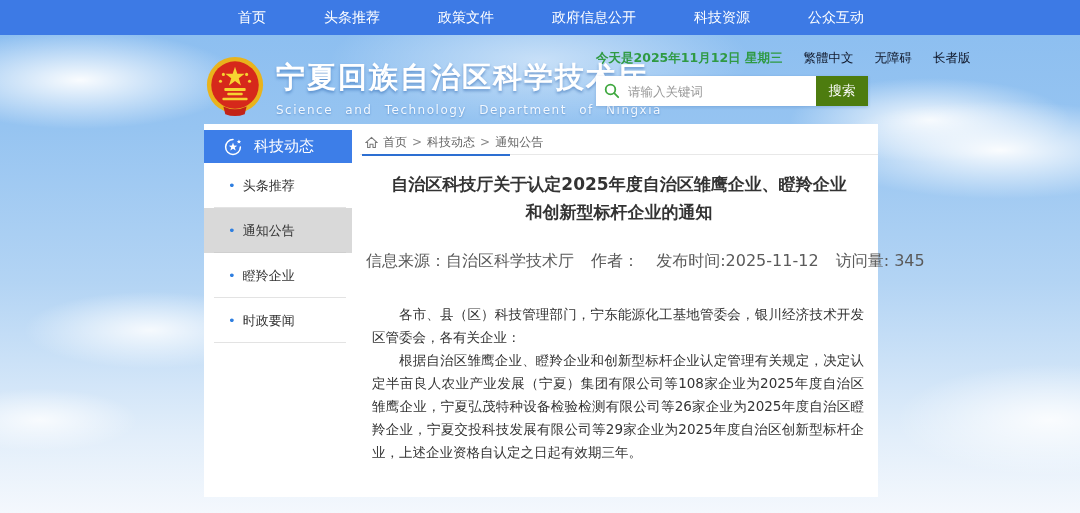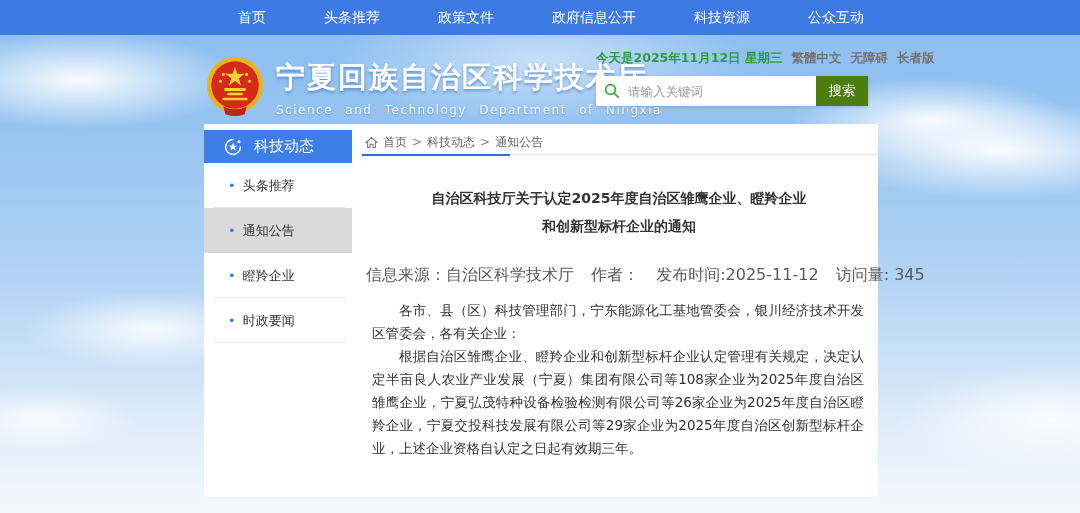--- a/index.html
+++ b/index.html
@@ -40,21 +40,21 @@
     text-shadow:0 2px 3px rgba(20,80,160,.45); white-space:nowrap;
   }
   .site-subtitle {
     color:#f2f8ff; font-size:12px; letter-spacing:1.5px; word-spacing:7px; margin-top:5px;
     text-shadow:0 1px 2px rgba(20,80,160,.4); white-space:nowrap;
   }
   .header-right { position:absolute; left:392px; top:15px; width:272px; }
   .meta-row { display:flex; align-items:center; font-size:12.5px; white-space:nowrap; }
   .today { color:#2f9a43; font-weight:bold; }
   .quick-links { margin-left:auto; display:flex; }
-  .quick-link { color:#737373; font-weight:bold; margin-left:9px; cursor:pointer; }
+  .quick-link { color:#0f172a; font-weight:normal; margin-left:21px; cursor:pointer; }
   .search-bar { margin-top:9px; display:flex; height:30px; width:272px; background:#ffffff; box-shadow:0 1px 3px rgba(40,90,160,.25); }
   .search-icon-wrap { width:32px; display:flex; align-items:center; justify-content:center; }
   .search-input {
     flex:1; border:none; outline:none; font-size:12.5px; color:#333;
     font-family:"DejaVu Sans","Liberation Sans",sans-serif;
   }
   .search-input::placeholder { color:#999; }
   .search-btn {
     width:52px; border:none; background:#4d7c0f; color:#fff; font-size:13.5px; cursor:pointer;
     font-family:"DejaVu Sans","Liberation Sans",sans-serif;
@@ -92,29 +92,29 @@
     position:relative;
   }
   .breadcrumb .home-icon { display:flex; margin-right:5px; }
   .breadcrumb .crumb { cursor:pointer; }
   .breadcrumb .sep { margin:0 5px; color:#888; }
   .crumb-line { position:relative; height:2px; }
   .crumb-line .gray { position:absolute; left:0; right:0; top:0; height:1px; background:#e8e8e8; }
   .crumb-line .blue { position:absolute; left:2px; top:0; width:148px; height:2px; background:#2d6fd2; }
 
   .article-title {
-    margin-top:28px; text-align:center; font-size:14px; font-weight:bold; color:#333;
+    margin-top:14px; text-align:center; font-size:17px; font-weight:bold; color:#333;
     line-height:28px;
   }
   .article-meta {
     margin-top:25px; text-align:center; font-size:16px; color:#5a5a5a; white-space:nowrap;
   }
   .article-meta span { margin:0 6px; }
 
-  .article-body { margin-top:13px; padding:0 14px 0 12px; }
+  .article-body { margin-top:31px; padding:0 14px 0 12px; }
   .article-body p {
     font-size:13.5px; color:#333; line-height:23px; text-indent:2em; text-align:justify;
   }
 </style>
 </head>
 <body>
 
 <div class="sky"></div>
 
 <div class="topnav">

